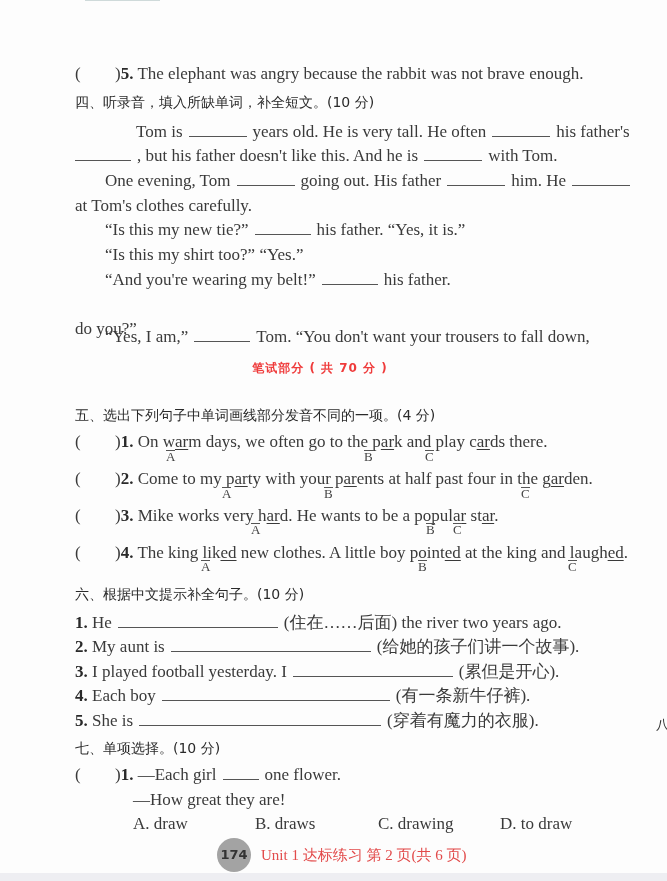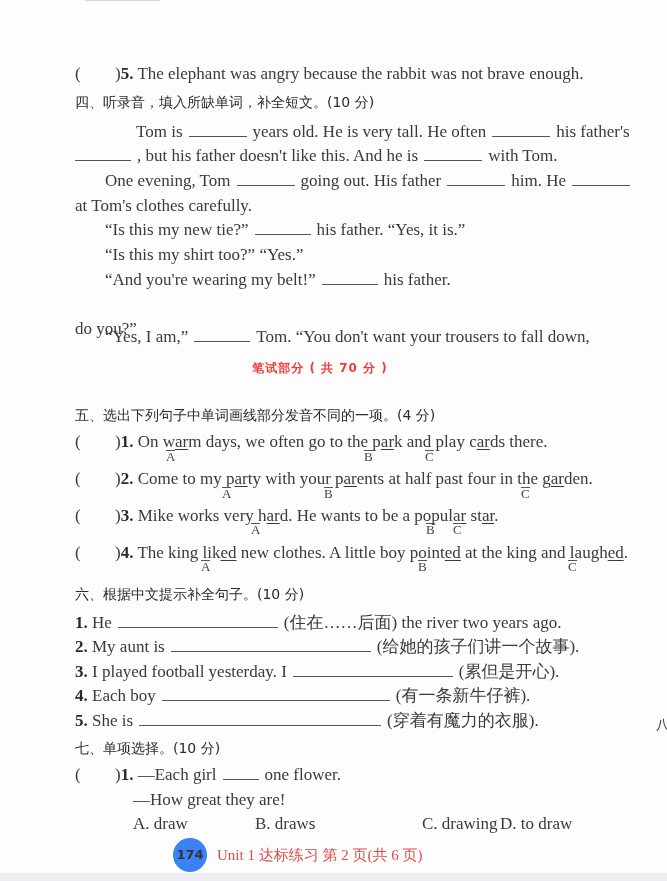--- a/index.html
+++ b/index.html
@@ -12,21 +12,21 @@
   .abs { position: absolute; white-space: nowrap; }
   .serif { font-family: Liberation Serif, serif; font-size: 17px; }
   .heading { font-family: "DejaVu Sans", "Liberation Sans", sans-serif; font-size: 14px; color: #2a2a2a; }
   .blank { display: inline-block; border-bottom: 1px solid #555; height: 12px; vertical-align: baseline; margin: 0 6px; }
   .paren { display: inline-block; width: 40px; }
   .num { font-weight: bold; color: #2a2a2a; }
   .ul { text-decoration: underline; text-underline-offset: 2px; }
   .letter { position: absolute; font-size: 13px; color: #444; }
   .letter::before { content: ""; position: absolute; left: 0; right: 0; top: 1px; border-top: 1px solid #555; }
   .red-title { color: #ef3b3b; font-family: "DejaVu Sans", "Liberation Sans", sans-serif; font-size: 12px; font-weight: bold; letter-spacing: 1px; }
-  .footer-badge { display: inline-block; width: 34px; height: 34px; border-radius: 50%; background: #3b82f6; color: #333; font-family: "DejaVu Sans", sans-serif; font-size: 13px; font-weight: bold; line-height: 34px; text-align: center; }
+  .footer-badge { display: inline-block; width: 34px; height: 34px; border-radius: 50%; background: #a3a3a3; color: #333; font-family: "DejaVu Sans", sans-serif; font-size: 13px; font-weight: bold; line-height: 34px; text-align: center; margin-left: 44px; }
   .footer-text { color: #e24a4a; font-size: 15px; font-family: "Liberation Serif", "DejaVu Serif", serif; }
   .bottom-band { position: absolute; left: 0; right: 0; bottom: 0; height: 8px; background: #eeeef2; }
   .topline { position: absolute; left: 85px; top: 0; width: 75px; height: 1px; background: #cfdada; }
   .side-mark { position: absolute; left: 656px; top: 716px; font-family: "DejaVu Sans", sans-serif; font-size: 13px; color: #333; }
 </style>
 </head>
 <body>
 
 <div class="topline"></div>
 
@@ -111,21 +111,21 @@
 <div class="side-mark">八</div>
 
 <div class="abs heading" style="left:75px; top:740px;">七、单项选择。(10 分)</div>
 
 <div class="abs serif" style="left:75px; top:765px;">
   <span class="paren">(</span>)<span class="num">1.</span> <span>—Each girl</span><span class="blank" style="width:36px"></span><span>one flower.</span>
 </div>
 <div class="abs serif" style="left:133px; top:790px;">—How great they are!</div>
 <div class="abs serif" style="left:133px; top:814px;">A. draw</div>
 <div class="abs serif" style="left:255px; top:814px;">B. draws</div>
-<div class="abs serif" style="left:378px; top:814px;margin-left:44px;">C. drawing</div>
+<div class="abs serif" style="left:378px; top:814px;">C. drawing</div>
 <div class="abs serif" style="left:500px; top:814px;">D. to draw</div>
 
 <div class="abs" style="left:173px; top:838px;">
   <span class="footer-badge">174</span>
   <span class="footer-text" style="margin-left:6px; vertical-align:middle;">Unit 1 达标练习   第 2 页(共 6 页)</span>
 </div>
 
 <div class="bottom-band"></div>
 
 </body></html>

